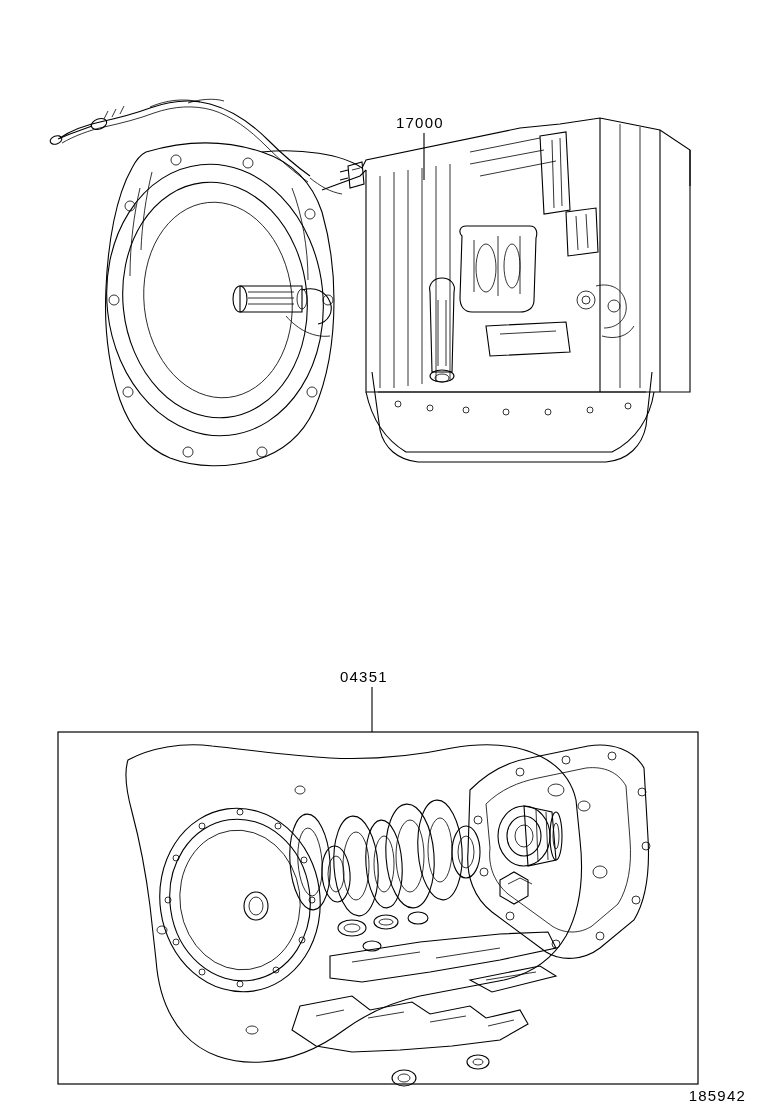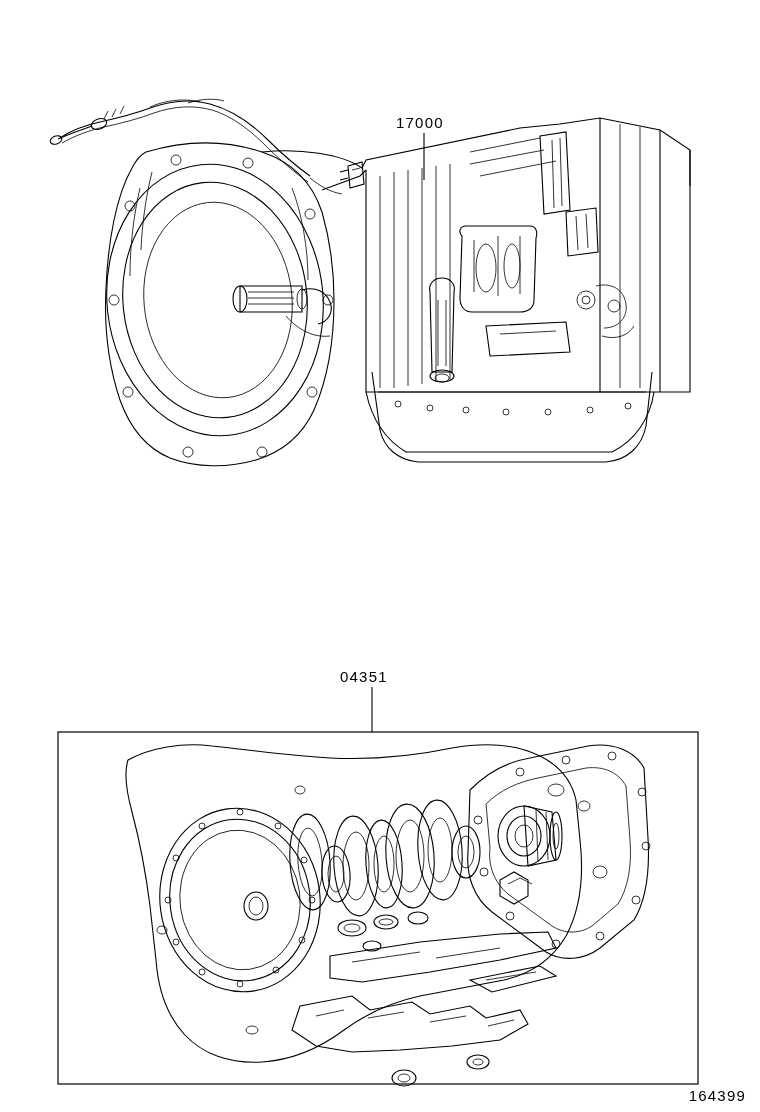--- a/index.html
+++ b/index.html
@@ -280,15 +280,15 @@
       <path class="ln" d="M470 980 L 540 966 L 556 976 L 492 992 Z"></path>
       <path class="ln-thin" d="M486 980 L 536 972"></path>
     </g>
 
   </svg>
 
   <div class="part-label" id="label-35000">17000</div>
 
   <div class="part-label" id="label-04351">04351</div>
 
-  <div class="part-label" id="diagram-code">164399</div>
+  <div class="part-label" id="diagram-code">185942</div>
 
 </div>
 
 </body></html>

